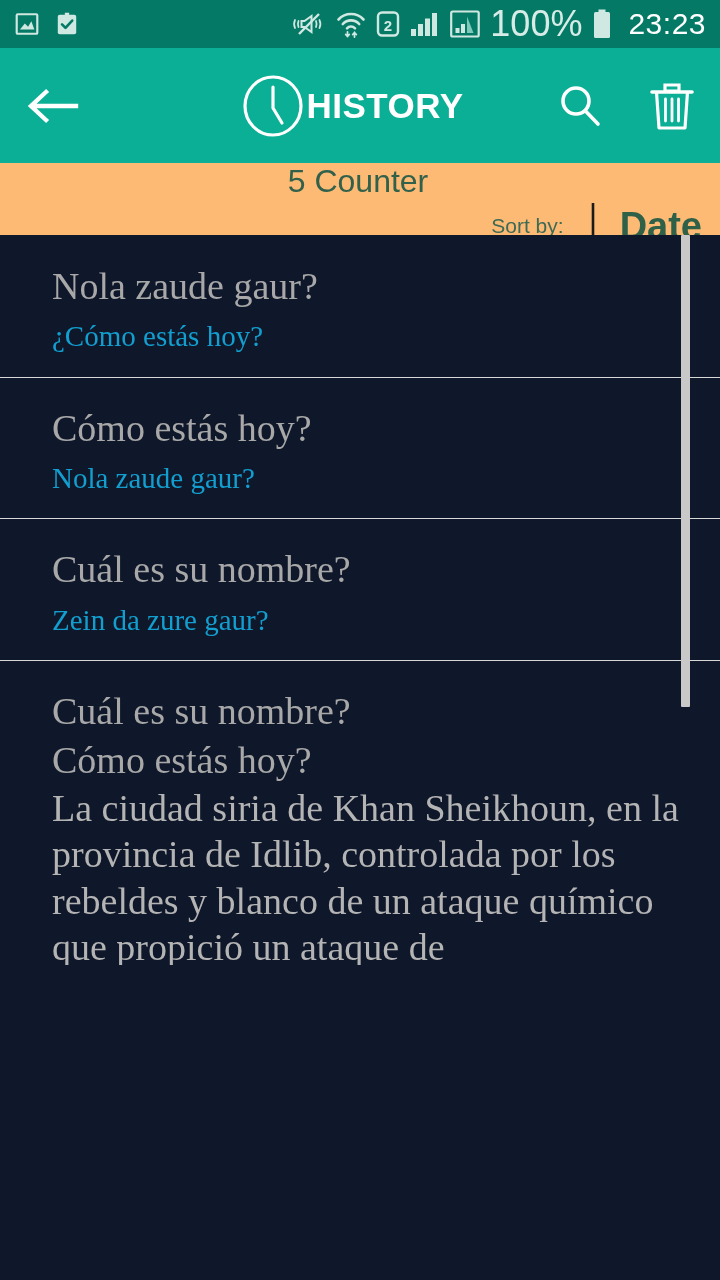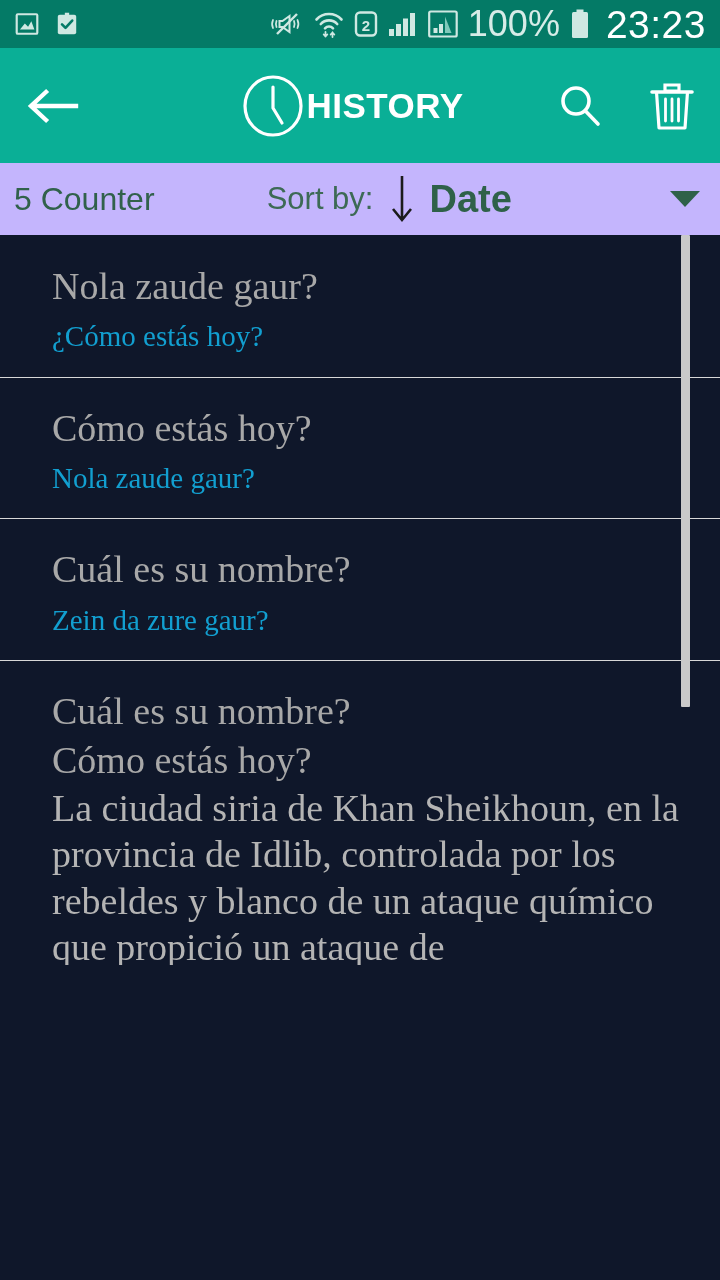--- a/index.html
+++ b/index.html
@@ -19,21 +19,21 @@
     color:#cfe8e2;
   }
   .sb-left{ display:flex; align-items:center; gap:14px; }
   .sb-right{ margin-left:auto; display:flex; align-items:center; gap:10px; }
   .sb-icon{ display:flex; align-items:center; justify-content:center; }
   .sb-pct{
     font-size:36px; font-weight:400; letter-spacing:0px;
     color:#d7ece7; line-height:1;
   }
   .sb-time{
-    font-size:39px; font-weight:400; color:#ffffff;
+    font-size:30px; font-weight:400; color:#ffffff;
     line-height:1; margin-left:6px; letter-spacing:0.5px;
   }
 
   
   .appbar{
     height:115px; width:100%;
     background:#0aaf96;
     display:flex; align-items:center;
     padding:0 24px;
     position:relative;
@@ -49,33 +49,34 @@
     letter-spacing:0.5px;
   }
   .ab-actions{
     margin-left:auto; display:flex; align-items:center; gap:44px;
     z-index:2;
   }
 
   
   .sortbar{
     height:72px; width:100%;
-    background:#c4b5fd;
+    background:#fdba74;
     display:flex; align-items:center;
     padding:0 18px 0 14px;
+    flex-direction:column;
   }
   .counter{
     font-size:32px; color:#31614b; font-weight:400;
     letter-spacing:0px;
   }
   .sort-mid{
     margin-left:auto; display:flex; align-items:center; gap:0px;
   }
   .sort-label{
-    font-size:31px; color:#3d6a55; font-weight:400;
+    font-size:21px; color:#3d6a55; font-weight:400;
   }
   .sort-arrow{ margin:0 14px 0 16px; display:flex; align-items:center; }
   .sort-value{
     font-size:38px; color:#2f6149; font-weight:bold;
   }
   .sort-caret{
     margin-left:auto; padding-left:44px; display:flex; align-items:center;
   }
 
   

